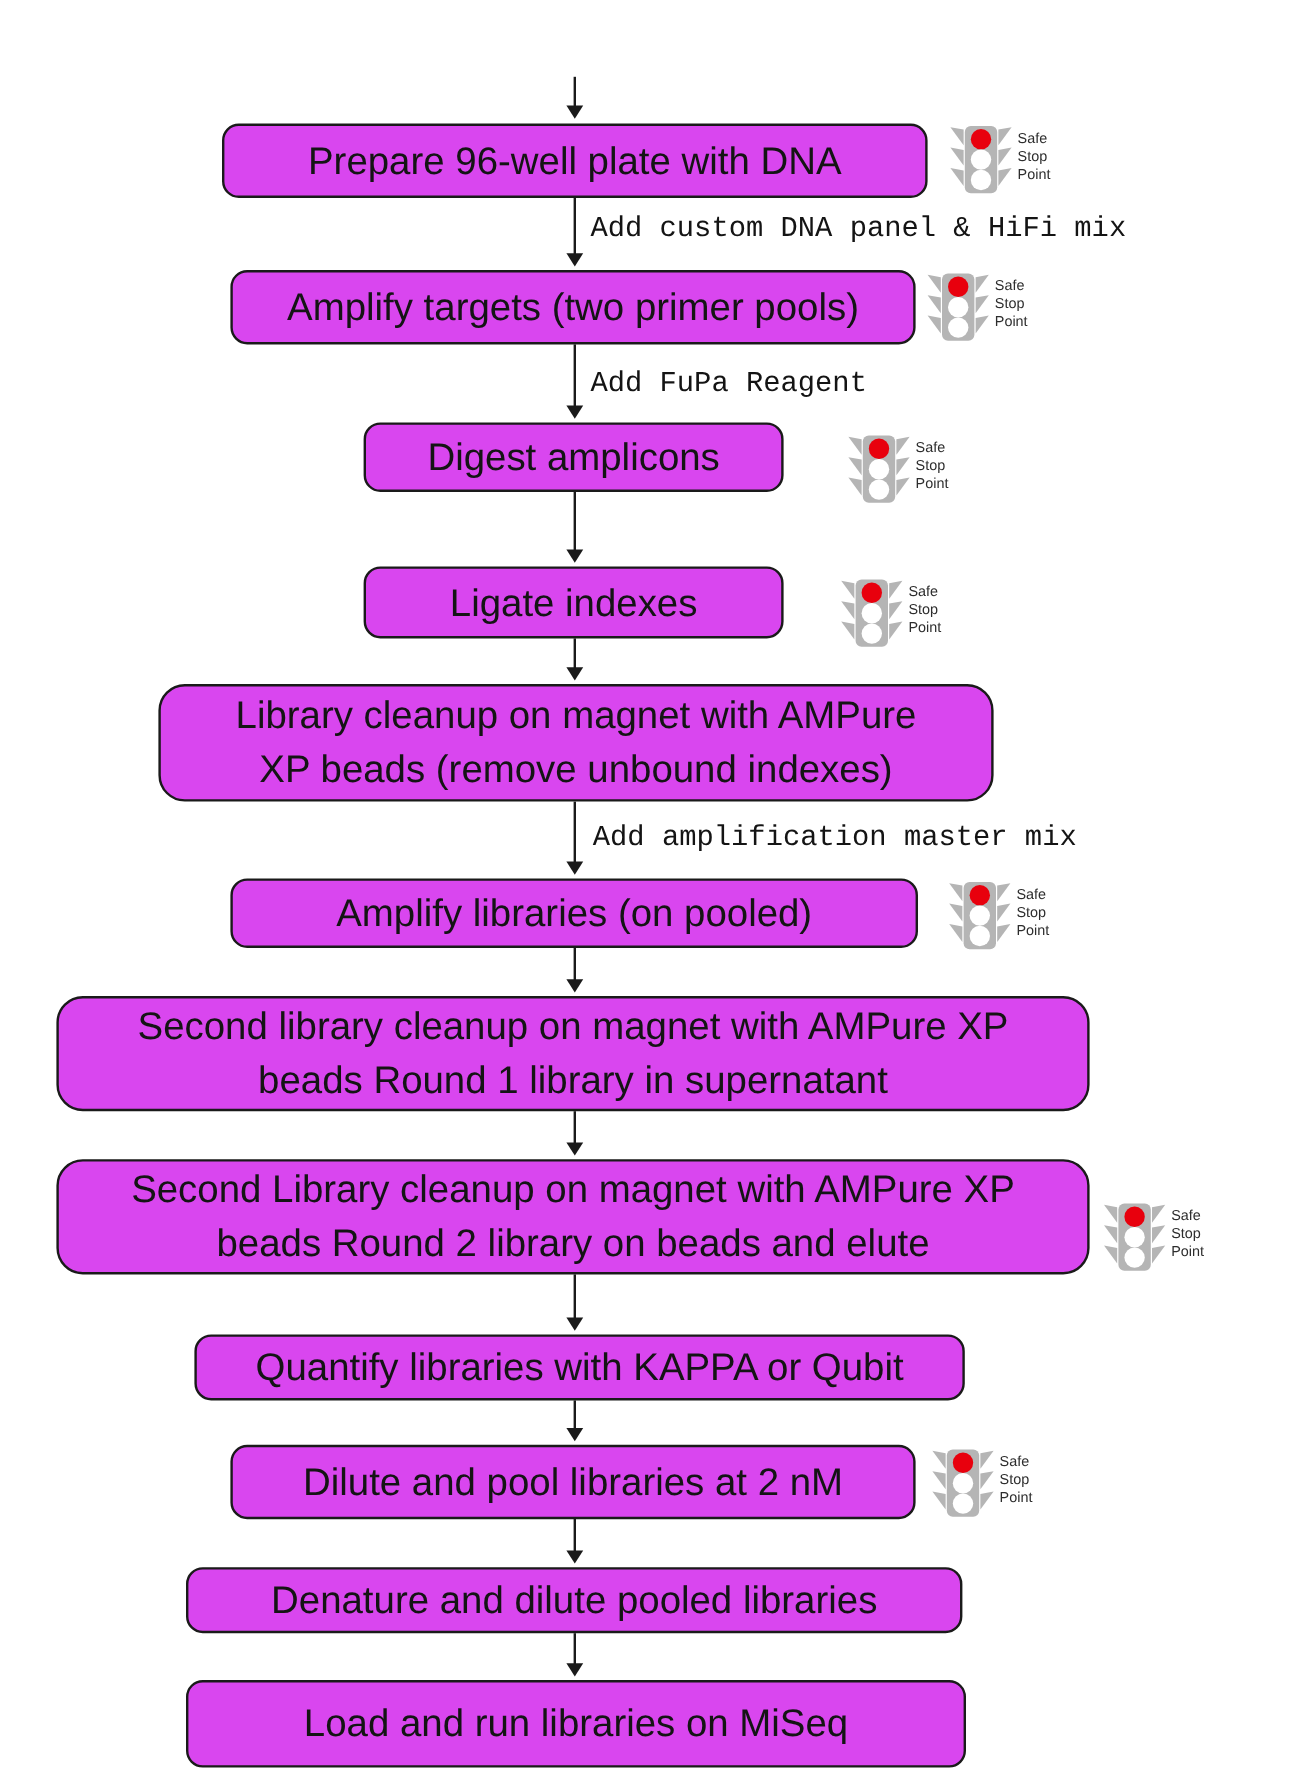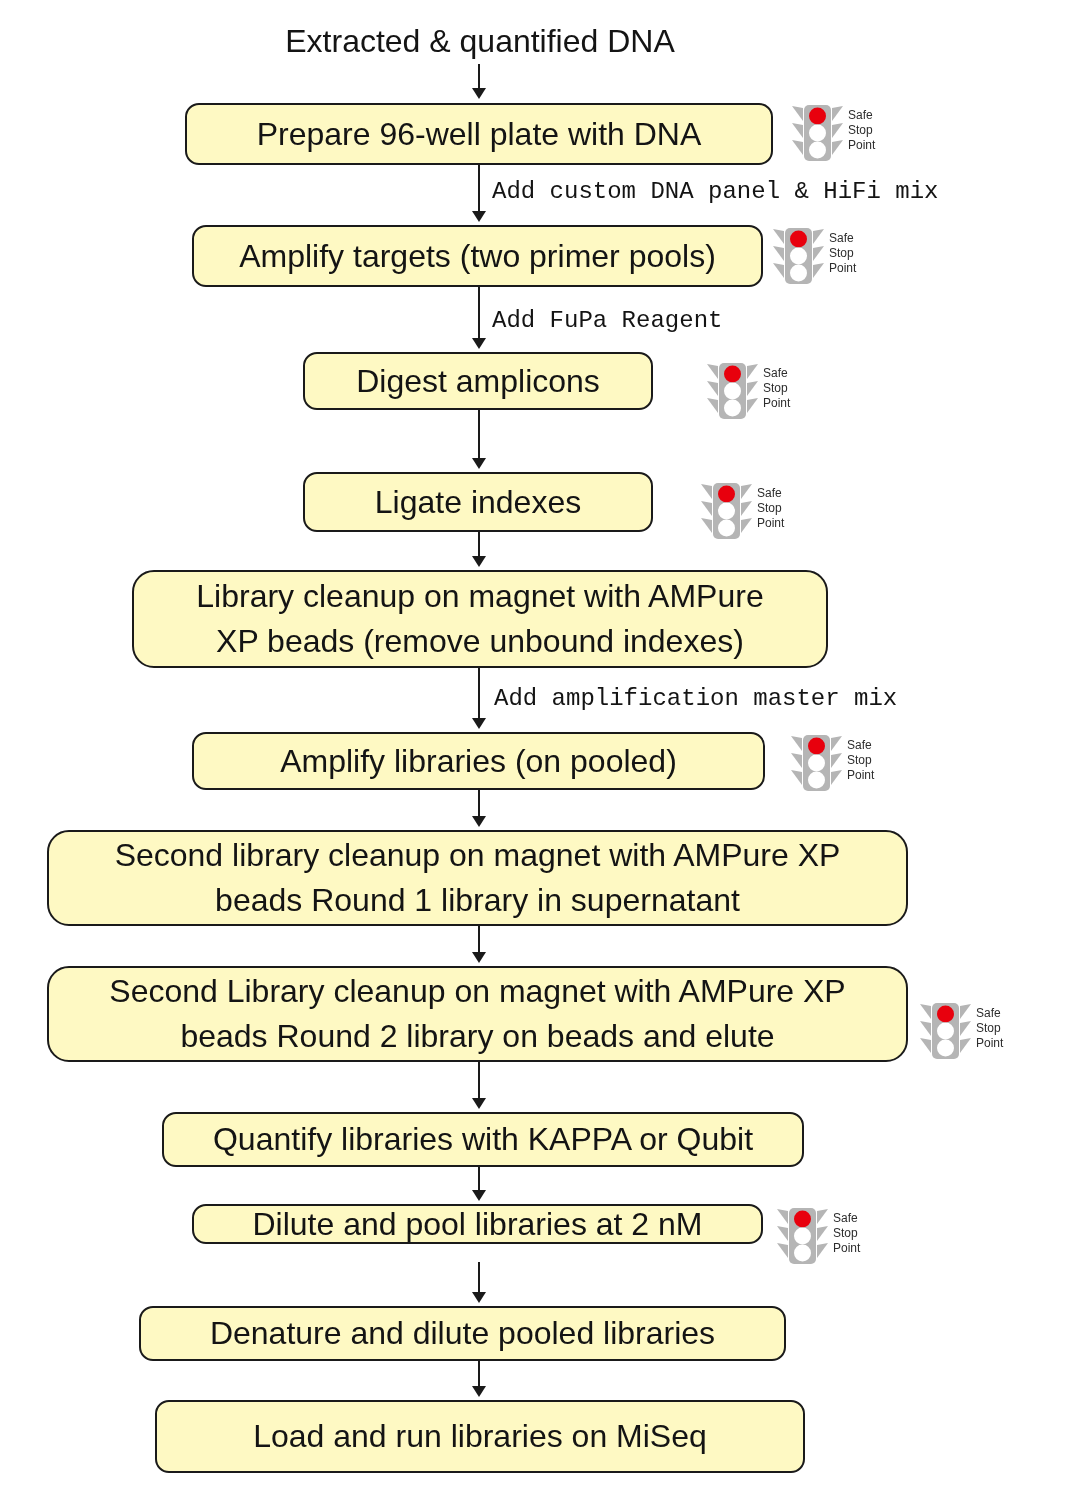--- a/index.html
+++ b/index.html
@@ -13,41 +13,41 @@
   }
   .title{
     position:absolute;
     left:180px;top:22px;width:600px;
     text-align:center;
     font-size:32px;line-height:38px;
     color:#141414;
   }
   .node{
     position:absolute;
-    background:#fef9c3;
+    background:#d946ef;
     border:2.5px solid #1a1a1a;
     border-radius:14px;
     display:flex;align-items:center;justify-content:center;
     text-align:center;
     font-size:32px;line-height:45px;
     white-space:pre-line;
     box-sizing:border-box;
   }
   .node.big{border-radius:22px;}
   #n1 { left:185px; top:103px;  width:588px; height:62px; }
   #n2 { left:192px; top:225px;  width:571px; height:62px; }
   #n3 { left:303px; top:352px;  width:350px; height:58px; }
   #n4 { left:303px; top:472px;  width:350px; height:60px; }
   #n5 { left:132px; top:570px;  width:696px; height:98px; }
   #n6 { left:192px; top:732px;  width:573px; height:58px; }
   #n7 { left:47px;  top:830px;  width:861px; height:96px; }
   #n8 { left:47px;  top:966px;  width:861px; height:96px; }
   #n9 { left:162px; top:1112px; width:642px; height:55px;text-align:right; }
-  #n10{ left:192px; top:1204px; width:571px; height:40px; }
-  #n11{ left:139px; top:1306px; width:647px; height:55px; }
+  #n10{ left:192px; top:1204px; width:571px; height:62px; }
+  #n11{ left:155px; top:1306px; width:647px; height:55px; }
   #n12{ left:155px; top:1400px; width:650px; height:73px; }
 
   .vline{
     position:absolute;left:478px;width:2px;background:#1a1a1a;
   }
   .ahead{
     position:absolute;left:472px;width:0;height:0;
     border-left:7px solid transparent;
     border-right:7px solid transparent;
     border-top:11px solid #1a1a1a;
@@ -73,21 +73,20 @@
     fill:#2d2d2d;
     font-family:"Liberation Sans", sans-serif;
     font-size:12px;
   }
 </style>
 </head>
 <body>
 
 <div class="canvas">
 
-  <div class="title">Extracted &amp; quantified DNA</div>
 
   <div class="vline" style="top:64px;height:27px"></div>
   <div class="ahead" style="top:88px"></div>
 
   <div class="vline" style="top:165px;height:48px"></div>
   <div class="ahead" style="top:211px"></div>
 
   <div class="vline" style="top:287px;height:53px"></div>
   <div class="ahead" style="top:338px"></div>
 

